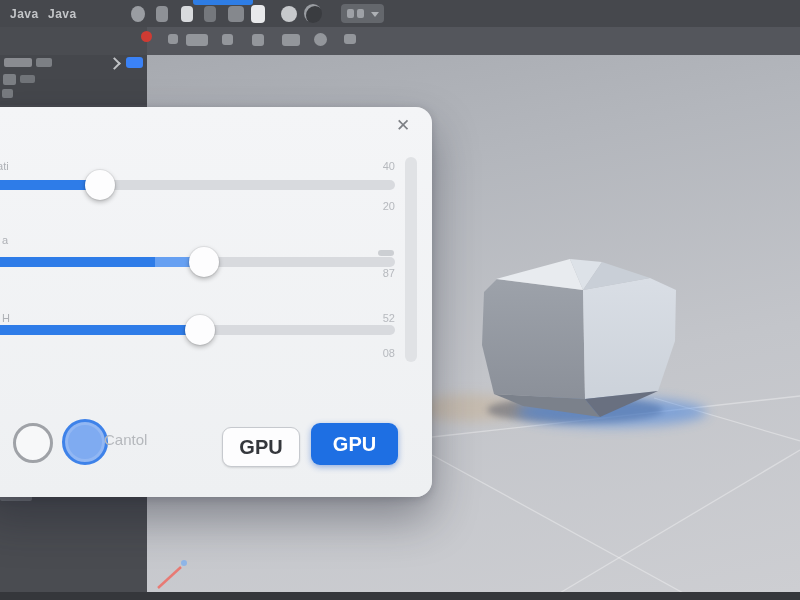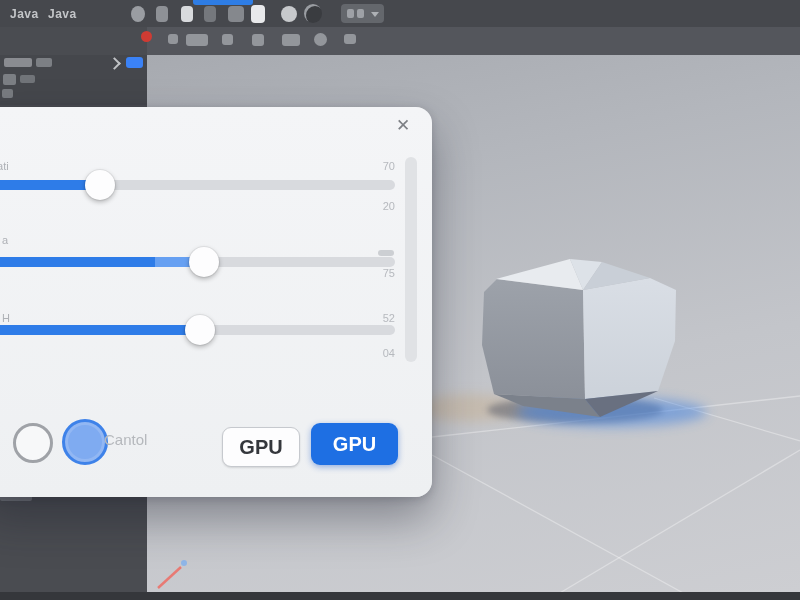--- a/index.html
+++ b/index.html
@@ -162,45 +162,45 @@
   <div class="abs t2-icon" style="left:222px;width:11px;height:11px"></div>
   <div class="abs t2-icon" style="left:252px;width:12px;height:12px"></div>
   <div class="abs t2-icon" style="left:282px;width:18px;height:12px"></div>
   <div class="abs t2-icon" style="left:314px;top:33px;width:13px;height:13px;border-radius:50%"></div>
   <div class="abs t2-icon" style="left:344px;width:12px;height:10px"></div>
 
   <div class="abs dialog">
     <div class="abs close-btn">✕</div>
 
     <div class="abs slider-label" style="left:14px;top:53px">tati</div>
-    <div class="abs slider-val" style="right:37px;top:53px">70</div>
+    <div class="abs slider-val" style="right:37px;top:53px">40</div>
     <div class="srow" style="top: 73px; --pct: 29%;">
       <div class="track"></div>
       <div class="fill"></div>
       <div class="handle"></div>
     </div>
     <div class="abs slider-val" style="right:37px;top:93px">20</div>
 
     <div class="abs slider-label" style="left:22px;top:127px">a</div>
     <div class="abs blur-pill"></div>
     <div class="srow" style="top: 150px; --pct: 54%;">
       <div class="track"></div>
       <div class="fill two-tone"></div>
       <div class="handle"></div>
     </div>
-    <div class="abs slider-val" style="right:37px;top:160px">75</div>
+    <div class="abs slider-val" style="right:37px;top:160px">87</div>
 
     <div class="abs slider-label" style="left:22px;top:205px">H</div>
     <div class="abs slider-val" style="right:37px;top:205px">52</div>
     <div class="srow" style="top: 218px; --pct: 53%;">
       <div class="track"></div>
       <div class="fill"></div>
       <div class="handle"></div>
     </div>
-    <div class="abs slider-val" style="right:37px;top:240px">04</div>
+    <div class="abs slider-val" style="right:37px;top:240px">08</div>
 
     <div class="abs scrollbar"></div>
 
     <div class="abs radio radio-off"></div>
     <div class="abs radio radio-on"></div>
     <div class="abs radio-label">Cantol</div>
     <div class="abs btn btn-secondary">GPU</div>
     <div class="abs btn btn-primary">GPU</div>
   </div>
 

